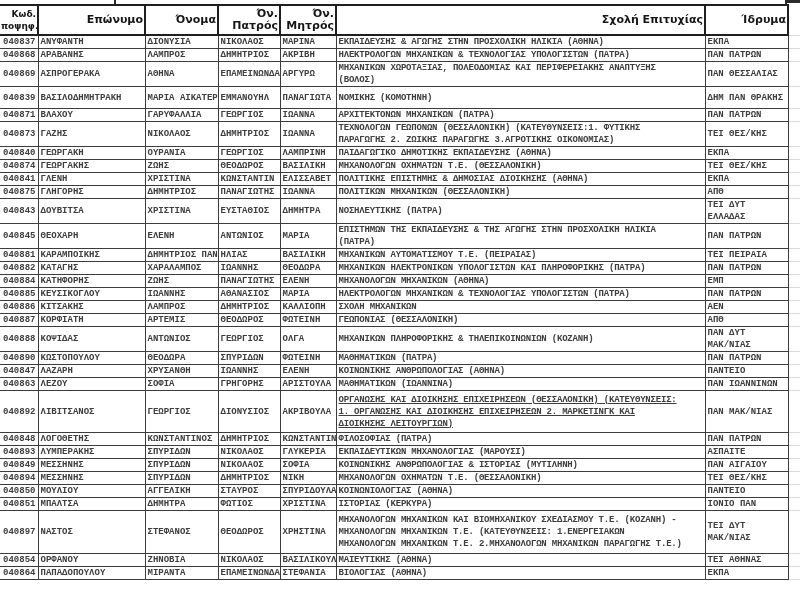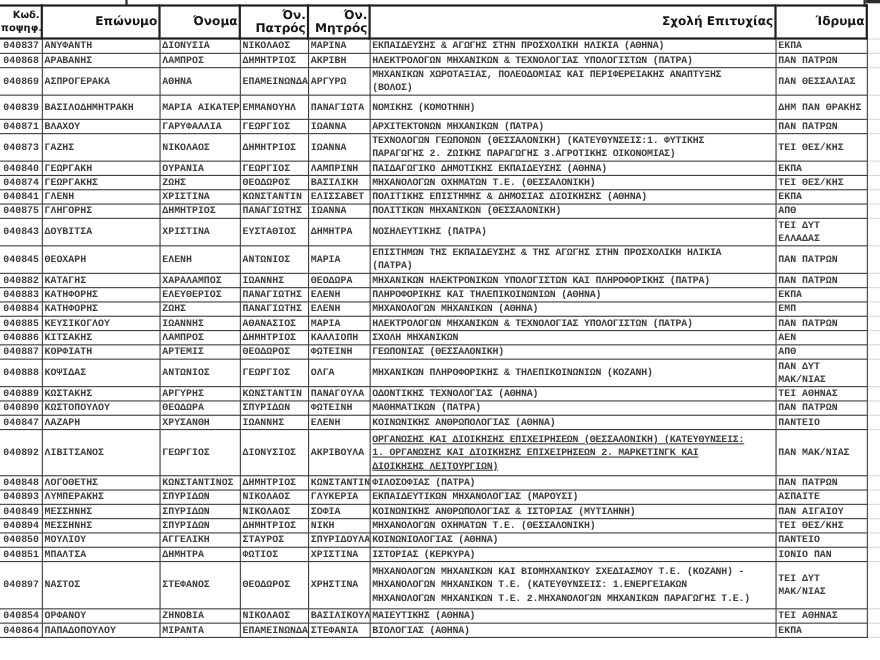--- a/index.html
+++ b/index.html
@@ -202,37 +202,37 @@
           <td class="c-surname">ΘΕΟΧΑΡΗ</td>
           <td class="c-name">ΕΛΕΝΗ</td>
           <td class="c-father">ΑΝΤΩΝΙΟΣ</td>
           <td class="c-mother">ΜΑΡΙΑ</td>
           <td class="c-school">ΕΠΙΣΤΗΜΩΝ ΤΗΣ ΕΚΠΑΙΔΕΥΣΗΣ &amp; ΤΗΣ ΑΓΩΓΗΣ ΣΤΗΝ ΠΡΟΣΧΟΛΙΚΗ ΗΛΙΚΙΑ
 (ΠΑΤΡΑ)</td>
           <td class="c-institution">ΠΑΝ ΠΑΤΡΩΝ</td>
           <td class="c-filler"></td>
         </tr>
         <tr>
+          <td class="c-code">040881</td>
+          <td class="c-surname">ΚΑΡΑΜΠΟΙΚΗΣ</td>
+          <td class="c-name">ΔΗΜΗΤΡΙΟΣ ΠΑΝ</td>
+          <td class="c-father">ΗΛΙΑΣ</td>
+          <td class="c-mother">ΒΑΣΙΛΙΚΗ</td>
+          <td class="c-school">ΜΗΧΑΝΙΚΩΝ ΑΥΤΟΜΑΤΙΣΜΟΥ Τ.Ε. (ΠΕΙΡΑΙΑΣ)</td>
+          <td class="c-institution">ΤΕΙ ΠΕΙΡΑΙΑ</td>
+          <td class="c-filler"></td>
+        </tr>
+        <tr>
           <td class="c-code">040882</td>
           <td class="c-surname">ΚΑΤΑΓΗΣ</td>
           <td class="c-name">ΧΑΡΑΛΑΜΠΟΣ</td>
           <td class="c-father">ΙΩΑΝΝΗΣ</td>
           <td class="c-mother">ΘΕΟΔΩΡΑ</td>
           <td class="c-school">ΜΗΧΑΝΙΚΩΝ ΗΛΕΚΤΡΟΝΙΚΩΝ ΥΠΟΛΟΓΙΣΤΩΝ ΚΑΙ ΠΛΗΡΟΦΟΡΙΚΗΣ (ΠΑΤΡΑ)</td>
           <td class="c-institution">ΠΑΝ ΠΑΤΡΩΝ</td>
-          <td class="c-filler"></td>
-        </tr>
-        <tr>
-          <td class="c-code">040883</td>
-          <td class="c-surname">ΚΑΤΗΦΟΡΗΣ</td>
-          <td class="c-name">ΕΛΕΥΘΕΡΙΟΣ</td>
-          <td class="c-father">ΠΑΝΑΓΙΩΤΗΣ</td>
-          <td class="c-mother">ΕΛΕΝΗ</td>
-          <td class="c-school">ΠΛΗΡΟΦΟΡΙΚΗΣ ΚΑΙ ΤΗΛΕΠΙΚΟΙΝΩΝΙΩΝ (ΑΘΗΝΑ)</td>
-          <td class="c-institution">ΕΚΠΑ</td>
           <td class="c-filler"></td>
         </tr>
         <tr>
           <td class="c-code">040884</td>
           <td class="c-surname">ΚΑΤΗΦΟΡΗΣ</td>
           <td class="c-name">ΖΩΗΣ</td>
           <td class="c-father">ΠΑΝΑΓΙΩΤΗΣ</td>
           <td class="c-mother">ΕΛΕΝΗ</td>
           <td class="c-school">ΜΗΧΑΝΟΛΟΓΩΝ ΜΗΧΑΝΙΚΩΝ (ΑΘΗΝΑ)</td>
           <td class="c-institution">ΕΜΠ</td>
@@ -273,47 +273,47 @@
           <td class="c-surname">ΚΟΨΙΔΑΣ</td>
           <td class="c-name">ΑΝΤΩΝΙΟΣ</td>
           <td class="c-father">ΓΕΩΡΓΙΟΣ</td>
           <td class="c-mother">ΟΛΓΑ</td>
           <td class="c-school">ΜΗΧΑΝΙΚΩΝ ΠΛΗΡΟΦΟΡΙΚΗΣ &amp; ΤΗΛΕΠΙΚΟΙΝΩΝΙΩΝ (ΚΟΖΑΝΗ)</td>
           <td class="c-institution">ΠΑΝ ΔΥΤ
 ΜΑΚ/ΝΙΑΣ</td>
           <td class="c-filler"></td>
         </tr>
         <tr>
-          <td class="c-code">040889</td>
-          <td class="c-surname">ΚΩΣΤΑΚΗΣ</td>
-          <td class="c-name">ΑΡΓΥΡΗΣ</td>
-          <td class="c-father">ΚΩΝΣΤΑΝΤΙΝ</td>
-          <td class="c-mother">ΠΑΝΑΓΟΥΛΑ</td>
-          <td class="c-school">ΟΔΟΝΤΙΚΗΣ ΤΕΧΝΟΛΟΓΙΑΣ (ΑΘΗΝΑ)</td>
-          <td class="c-institution">ΤΕΙ ΑΘΗΝΑΣ</td>
-          <td class="c-filler"></td>
-        </tr>
-        <tr>
           <td class="c-code">040890</td>
           <td class="c-surname">ΚΩΣΤΟΠΟΥΛΟΥ</td>
           <td class="c-name">ΘΕΟΔΩΡΑ</td>
           <td class="c-father">ΣΠΥΡΙΔΩΝ</td>
           <td class="c-mother">ΦΩΤΕΙΝΗ</td>
           <td class="c-school">ΜΑΘΗΜΑΤΙΚΩΝ (ΠΑΤΡΑ)</td>
           <td class="c-institution">ΠΑΝ ΠΑΤΡΩΝ</td>
           <td class="c-filler"></td>
         </tr>
         <tr>
           <td class="c-code">040847</td>
           <td class="c-surname">ΛΑΖΑΡΗ</td>
           <td class="c-name">ΧΡΥΣΑΝΘΗ</td>
           <td class="c-father">ΙΩΑΝΝΗΣ</td>
           <td class="c-mother">ΕΛΕΝΗ</td>
           <td class="c-school">ΚΟΙΝΩΝΙΚΗΣ ΑΝΘΡΩΠΟΛΟΓΙΑΣ (ΑΘΗΝΑ)</td>
           <td class="c-institution">ΠΑΝΤΕΙΟ</td>
+          <td class="c-filler"></td>
+        </tr>
+        <tr>
+          <td class="c-code">040863</td>
+          <td class="c-surname">ΛΕΖΟΥ</td>
+          <td class="c-name">ΣΟΦΙΑ</td>
+          <td class="c-father">ΓΡΗΓΟΡΗΣ</td>
+          <td class="c-mother">ΑΡΙΣΤΟΥΛΑ</td>
+          <td class="c-school">ΜΑΘΗΜΑΤΙΚΩΝ (ΙΩΑΝΝΙΝΑ)</td>
+          <td class="c-institution">ΠΑΝ ΙΩΑΝΝΙΝΩΝ</td>
           <td class="c-filler"></td>
         </tr>
         <tr>
           <td class="c-code" style="height: 41px;">040892</td>
           <td class="c-surname" style="height: 41px;">ΛΙΒΙΤΣΑΝΟΣ</td>
           <td class="c-name" style="height: 41px;">ΓΕΩΡΓΙΟΣ</td>
           <td class="c-father" style="height: 41px;">ΔΙΟΝΥΣΙΟΣ</td>
           <td class="c-mother" style="height: 41px;">ΑΚΡΙΒΟΥΛΑ</td>
           <td class="c-school" style="height: 41px; text-decoration: underline;">ΟΡΓΑΝΩΣΗΣ ΚΑΙ ΔΙΟΙΚΗΣΗΣ ΕΠΙΧΕΙΡΗΣΕΩΝ (ΘΕΣΣΑΛΟΝΙΚΗ) (ΚΑΤΕΥΘΥΝΣΕΙΣ:
 1. ΟΡΓΑΝΩΣΗΣ ΚΑΙ ΔΙΟΙΚΗΣΗΣ ΕΠΙΧΕΙΡΗΣΕΩΝ 2. ΜΑΡΚΕΤΙΝΓΚ ΚΑΙ

